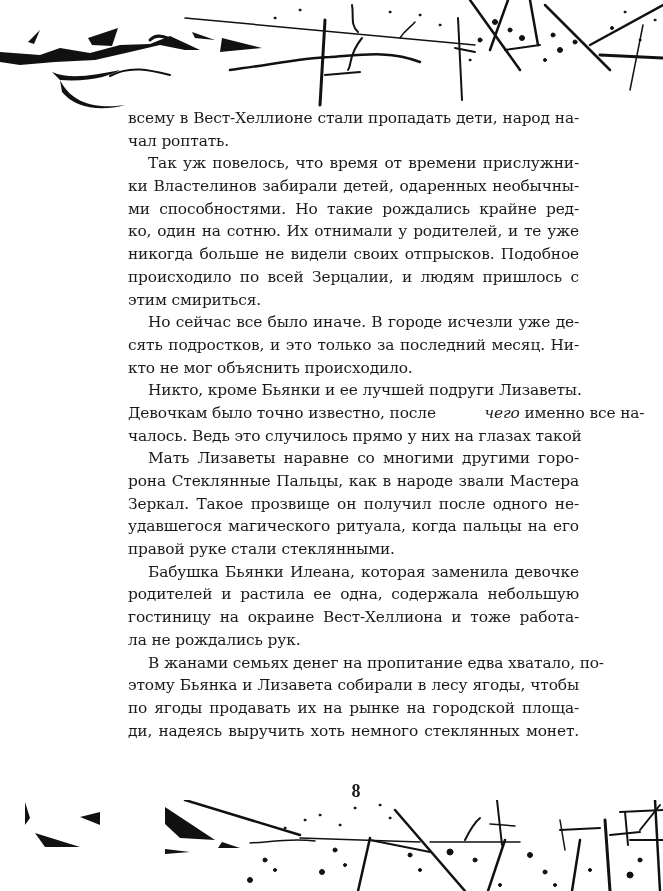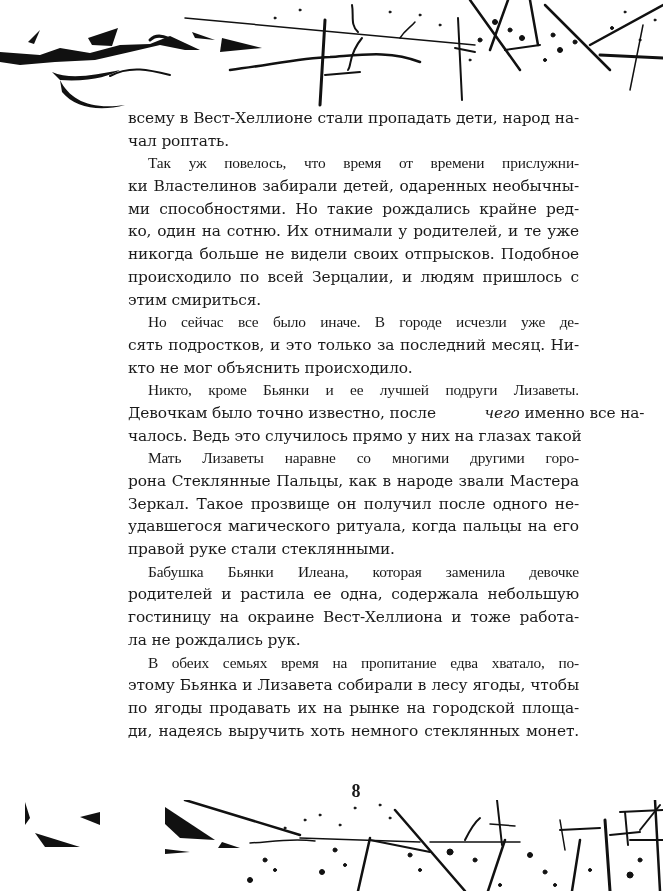--- a/index.html
+++ b/index.html
@@ -9,21 +9,21 @@
     .deco-top { top: 0; height: 110px; }
     .deco-bottom { top: 800px; height: 91px; }
     .text-block {
       position: absolute; left: 128px; top: 107px; width: 451px;
       font-family: "DejaVu Serif", "Liberation Serif", serif;
       font-size: 15.4px; line-height: 22.7px; color: #1a1a1a;
       letter-spacing: -0.15px;
     }
     .line { display: block; white-space: nowrap; text-align: justify; text-align-last: justify; height: 22.7px; overflow: visible; }
     .line.last { text-align-last: left; }
-    .line.indent { padding-left: 20px; font-family: Liberation Serif, serif; }
+    .line.indent { padding-left: 20px; }
     .line em { font-style: italic; margin-left: 44px; }
     .page-number {
       position: absolute; left: 346px; top: 781px; width: 20px; text-align: center;
       font-family: "Liberation Serif", serif; font-weight: bold; font-size: 18px; color: #1a1a1a;
     }
   </style>
 </head>
 <body>
 
 <div class="page">
@@ -105,21 +105,21 @@
     <span class="line">рона Стеклянные Пальцы, как в народе звали Мастера</span>
     <span class="line">Зеркал. Такое прозвище он получил после одного не-</span>
     <span class="line">удавшегося магического ритуала, когда пальцы на его</span>
     <span class="line last">правой руке стали стеклянными.</span>
 
     <span class="line indent">Бабушка Бьянки Илеана, которая заменила девочке</span>
     <span class="line">родителей и растила ее одна, содержала небольшую</span>
     <span class="line">гостиницу на окраине Вест-Хеллиона и тоже работа-</span>
     <span class="line last">ла не рождались рук.</span>
 
-    <span class="line indent">В обеих семьях время на пропитание едва хватало, по-</span>
+    <span class="line indent">В жанами семьях денег на пропитание едва хватало, по-</span>
     <span class="line">этому Бьянка и Лизавета собирали в лесу ягоды, чтобы</span>
     <span class="line">по ягоды продавать их на рынке на городской площа-</span>
     <span class="line">ди, надеясь выручить хоть немного стеклянных монет.</span>
   </div>
 
   <div class="page-number">8</div>
 
   <svg class="deco deco-bottom" viewBox="0 0 663 91" preserveAspectRatio="none">
     <g fill="#111" stroke="#111" stroke-linecap="round">
       <polygon points="25,2 30,18 25,25" stroke="none"></polygon>

